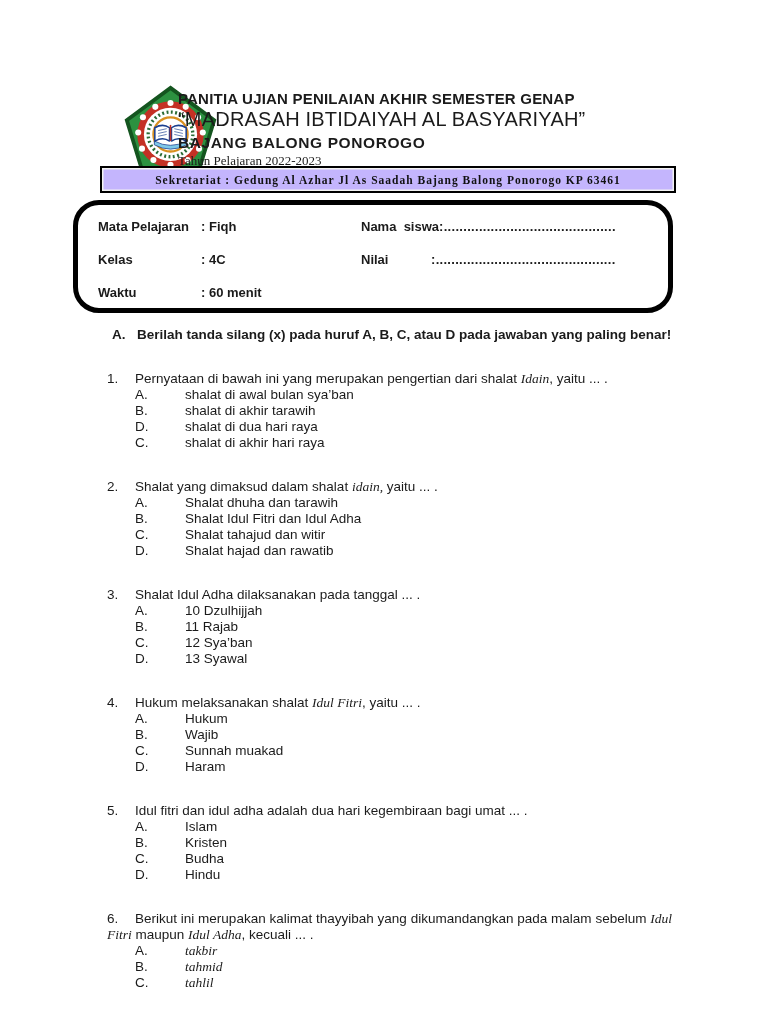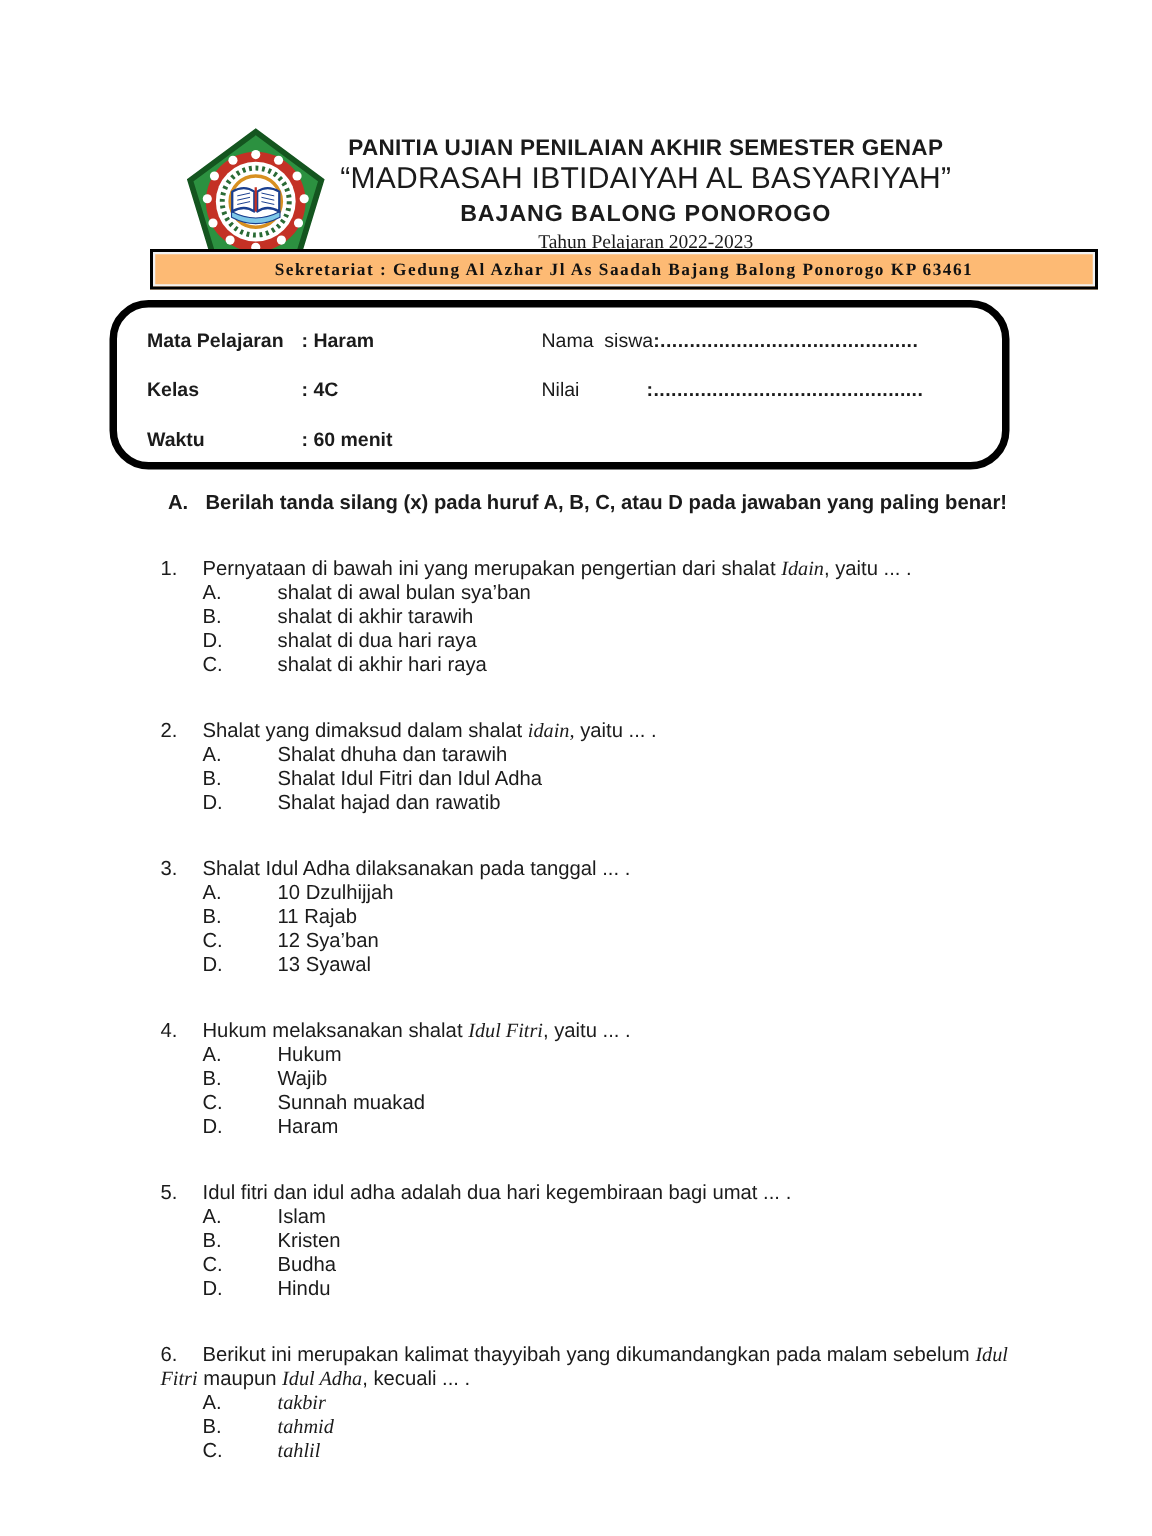--- a/index.html
+++ b/index.html
@@ -3,41 +3,41 @@
 <meta charset="utf-8">
 <style>
   * { margin:0; padding:0; box-sizing:border-box; }
   html,body { background:#ffffff; }
   .page {
     position:relative; width:768px; height:1024px; background:#ffffff;
     font-family:"Liberation Sans", sans-serif; color:#1b1b1b; overflow:hidden;
   }
   
   .logo { position:absolute; left:123px; top:85px; width:95px; height:95px; }
-  .header-text { position:absolute; left:178px; top:90px; width:505px; text-align:center; }
+  .header-text { position:absolute; left:178px; top:90px; width:505px; text-align:left; }
   .h-line1 { font-size:15px; font-weight:600; letter-spacing:.2px; white-space:nowrap; }
   .h-line2 { font-size:20px; font-weight:400; letter-spacing:.2px; margin-top:1px; white-space:nowrap; }
   .h-line3 { font-size:15.5px; font-weight:600; letter-spacing:.6px; margin-top:3px; white-space:nowrap; }
   .h-line4 { font-family:"Liberation Serif", serif; font-size:13px; margin-top:1px; white-space:nowrap; }
   .sek-bar {
-    position:absolute; left:100px; top:166px; width:632px; height:27px;
-    background:#fdba74; border:2px solid #000; box-shadow:inset 0 0 0 1.5px #f2f2f2;
+    position:absolute; left:100px; top:166px; width:576px; height:27px;
+    background:#c4b5fd; border:2px solid #000; box-shadow:inset 0 0 0 1.5px #f2f2f2;
     display:flex; align-items:center; justify-content:center;
     font-family:"Liberation Serif", serif; font-weight:bold; font-size:11.5px;
     letter-spacing:1px; white-space:nowrap; color:#111;
   }
   
   .info-box {
     position:absolute; left:73px; top:200px; width:600px; height:113px;
     border:5px solid #000; border-radius:26px; padding:14px 10px 0 20px;
   }
   .info-row { display:flex; height:33px; font-size:13px; overflow:hidden; }
   .ilbl { width:103px; font-weight:bold; white-space:pre; }
   .ival { width:160px; font-weight:bold; white-space:pre; }
-  .rlbl { min-width:70px; font-weight:normal; white-space:pre; }
+  .rlbl { min-width:70px; font-weight:bold; white-space:pre; }
   .rval { flex:1; font-weight:bold; white-space:nowrap; overflow:hidden; letter-spacing:.3px; }
   
   .body { position:absolute; left:107px; top:326px; width:565px; }
   .section-head { padding-left:5px; font-weight:bold; font-size:13.5px; line-height:17px; text-align:justify; }
   .sec-num { display:inline-block; width:25px; }
   .questions { margin-top:26px; }
   .q { margin-bottom:15px; font-size:13.5px; line-height:16px;margin-top:28px; }
   .qline { text-align:justify; }
   .qnum { display:inline-block; width:28px; }
   .opt { padding-left:28px; }
@@ -90,21 +90,21 @@
       <div class="h-line2">“MADRASAH IBTIDAIYAH AL BASYARIYAH”</div>
       <div class="h-line3">BAJANG BALONG PONOROGO</div>
       <div class="h-line4">Tahun Pelajaran 2022-2023</div>
     </div>
     <div class="sek-bar">Sekretariat : Gedung Al Azhar Jl As Saadah Bajang Balong Ponorogo KP 63461</div>
   </div>
 
   <div class="info-box">
     <div class="info-row">
       <span class="ilbl">Mata Pelajaran</span>
-      <span class="ival">: Haram</span>
+      <span class="ival">: Fiqh</span>
       <span class="rlbl">Nama  siswa</span>
       <span class="rval">:............................................</span>
     </div>
     <div class="info-row">
       <span class="ilbl">Kelas</span>
       <span class="ival">: 4C</span>
       <span class="rlbl">Nilai</span>
       <span class="rval">:..............................................</span>
     </div>
     <div class="info-row">
@@ -125,20 +125,21 @@
         <div class="opt"><span class="olet">A.</span><span><span>shalat di awal bulan sya’ban</span></span></div>
         <div class="opt"><span class="olet">B.</span><span><span>shalat di akhir tarawih</span></span></div>
         <div class="opt"><span class="olet">D.</span><span><span>shalat di dua hari raya</span></span></div>
         <div class="opt"><span class="olet">C.</span><span><span>shalat di akhir hari raya</span></span></div>
       </div>
 
       <div class="q">
         <p class="qline"><span class="qnum">2.</span><span class="qtext"><span>Shalat yang dimaksud dalam shalat </span><span class="it">idain,</span><span> yaitu ... .</span></span></p>
         <div class="opt"><span class="olet">A.</span><span><span>Shalat dhuha dan tarawih</span></span></div>
         <div class="opt"><span class="olet">B.</span><span><span>Shalat Idul Fitri dan Idul Adha</span></span></div>
+        <div class="opt"><span class="olet">C.</span><span><span>Shalat tahajud dan witir</span></span></div>
         <div class="opt"><span class="olet">D.</span><span><span>Shalat hajad dan rawatib</span></span></div>
       </div>
 
       <div class="q">
         <p class="qline"><span class="qnum">3.</span><span class="qtext"><span>Shalat Idul Adha dilaksanakan pada tanggal ... .</span></span></p>
         <div class="opt"><span class="olet">A.</span><span><span>10 Dzulhijjah</span></span></div>
         <div class="opt"><span class="olet">B.</span><span><span>11 Rajab</span></span></div>
         <div class="opt"><span class="olet">C.</span><span><span>12 Sya’ban</span></span></div>
         <div class="opt"><span class="olet">D.</span><span><span>13 Syawal</span></span></div>
       </div>

